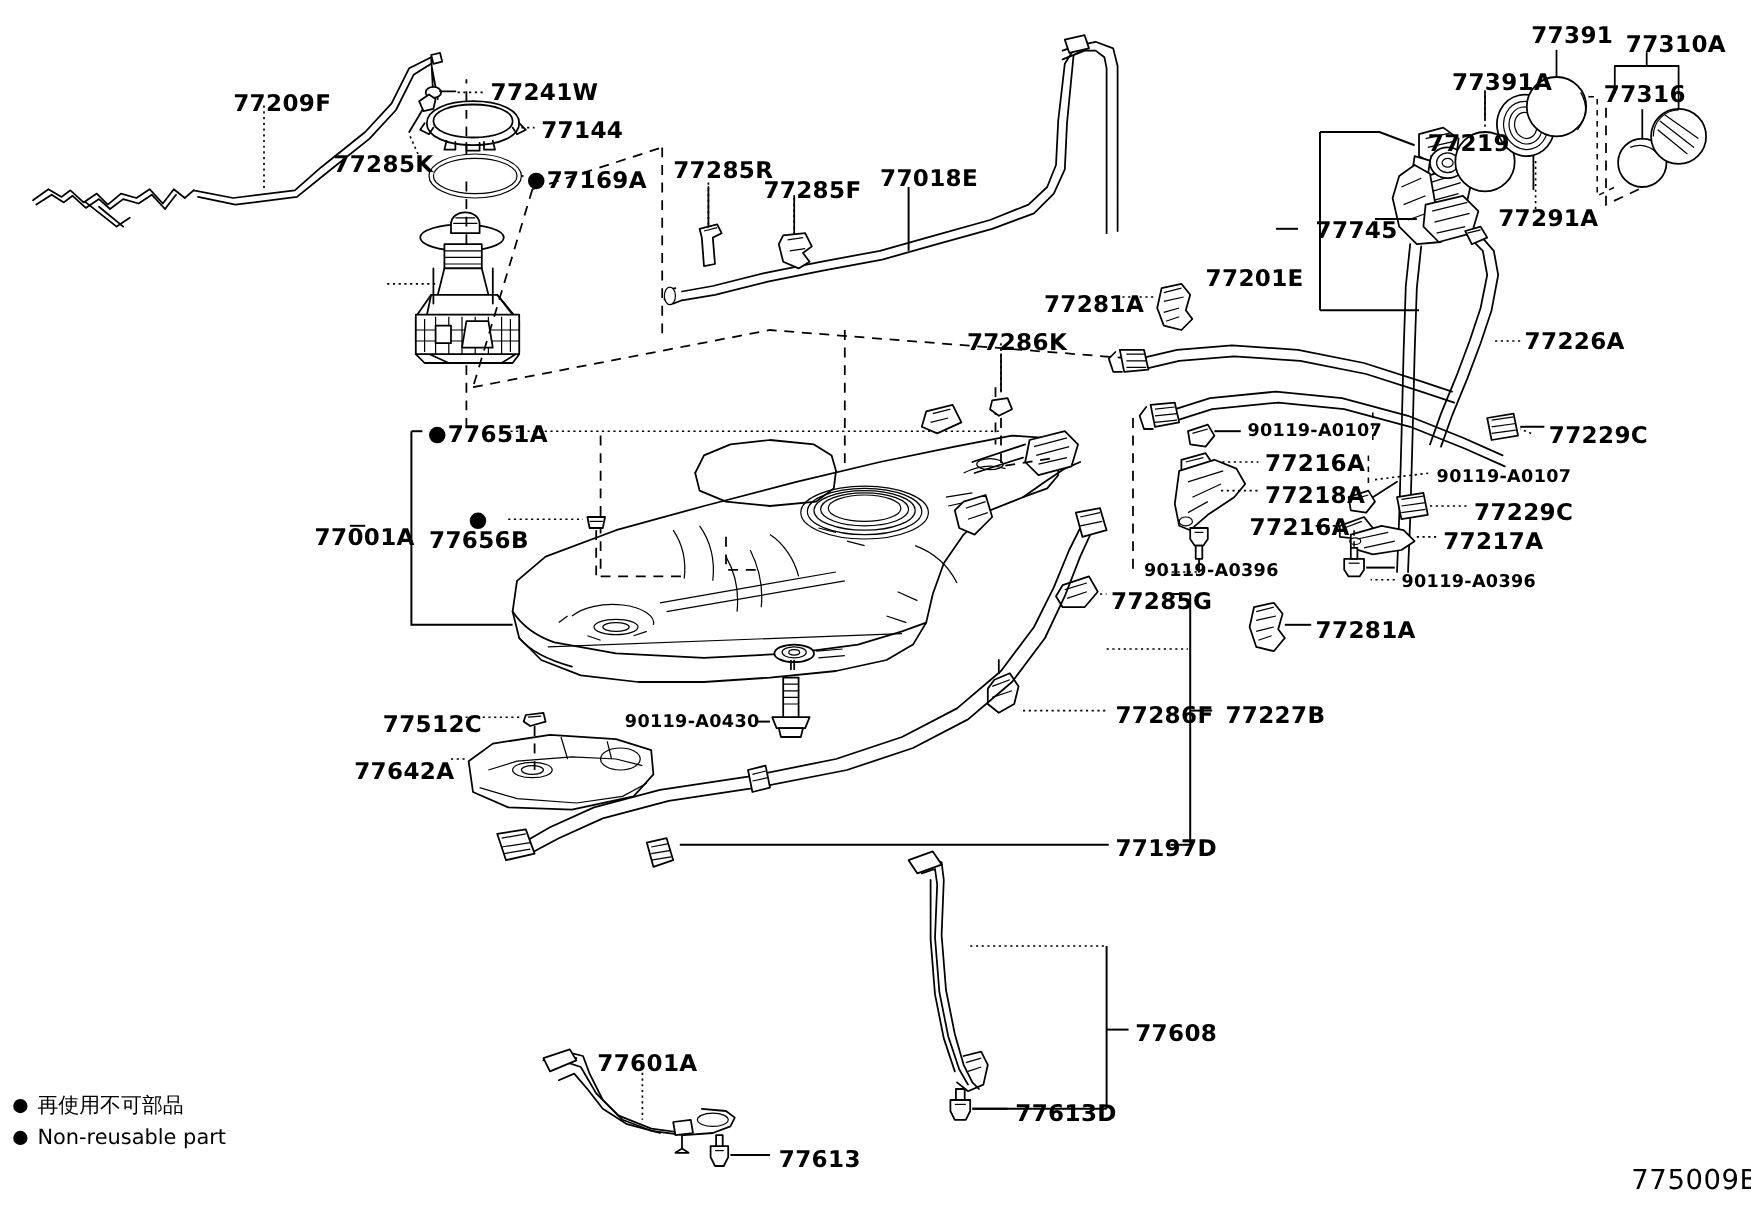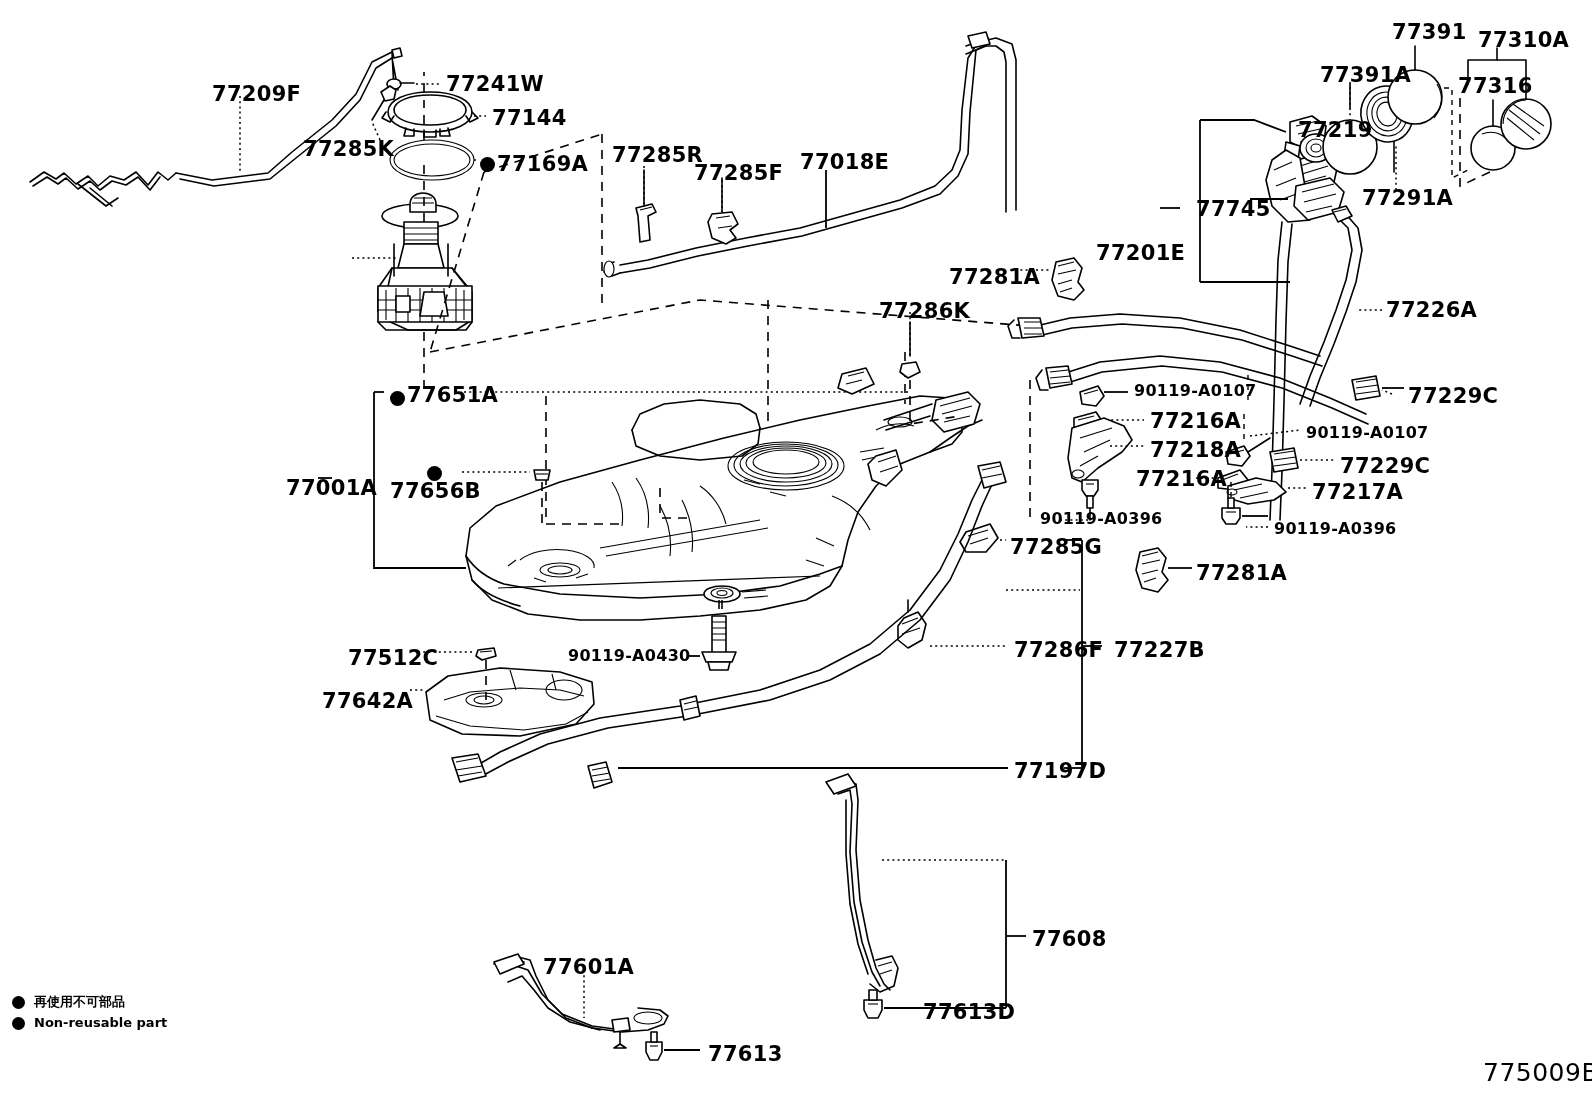--- a/index.html
+++ b/index.html
@@ -2,21 +2,21 @@
 <html><head>
 <meta charset="utf-8">
 <style>
   html,body{margin:0;padding:0;background:#fff;}
   body{width:1592px;height:1099px;font-family:"DejaVu Sans","Liberation Sans",sans-serif;color:#000;overflow:hidden;}
   #stage{position:relative;width:1592px;height:1099px;background:#fff;}
   #art{position:absolute;left:0;top:0;width:1592px;height:1099px;}
   .lbl{position:absolute;font-family:"DejaVu Sans","Liberation Sans",sans-serif;font-size:21px;font-weight:700;
        letter-spacing:0.3px;white-space:nowrap;line-height:1;color:#000;}
   .lbl.sm{font-size:16px;}
-  .legend{position:absolute;font-size:13px;font-weight:700;white-space:nowrap;line-height:1.25;}
+  .legend{position:absolute;font-size:19px;font-weight:400;white-space:nowrap;line-height:1.25;}
   .legend .row{display:flex;align-items:center;gap:9px;margin-bottom:5px;}
   .legend .dot{width:13px;height:13px;border-radius:50%;background:#000;display:inline-block;flex:0 0 auto;}
   .refer{position:absolute;font-size:20px;font-weight:400;line-height:1.45;white-space:pre;color:#000;
          font-family:"DejaVu Sans","Liberation Sans",sans-serif;letter-spacing:1px;}
   .dotlbl{display:inline-flex;align-items:center;}
   .bdot{width:15px;height:15px;border-radius:50%;background:#000;display:inline-block;margin-right:2px;}
   .corner{position:absolute;font-size:25px;font-weight:400;letter-spacing:.5px;}
 </style>
 </head>
 <body>
@@ -522,21 +522,21 @@
   <div class="lbl" style="left:1458px;top:76px;">77316</div>
   <div class="lbl" style="left:1270px;top:120px;margin-left:28px;">77219</div>
   <div class="lbl" style="left:1362px;top:188px;">77291A</div>
   <div class="lbl" style="left:1096px;top:199px;margin-top:44px;">77201E</div>
   <div class="lbl" style="left:1196px;top:199px;">77745</div>
   <div class="lbl" style="left:1386px;top:300px;">77226A</div>
 
   <div class="lbl" style="left:949px;top:267px;">77281A</div>
   <div class="lbl" style="left:879px;top:301px;">77286K</div>
 
-  <div class="lbl dotlbl" style="left:390px;top:385px;align-items:flex-end;">
+  <div class="lbl dotlbl" style="left:390px;top:385px;">
     <span class="bdot"></span>
     <span>77651A</span>
   </div>
 
   <div class="lbl sm" style="left:1134px;top:383px;">90119-A0107</div>
   <div class="lbl" style="left:1408px;top:386px;">77229C</div>
   <div class="lbl" style="left:1150px;top:411px;">77216A</div>
   <div class="lbl sm" style="left:1306px;top:425px;">90119-A0107</div>
   <div class="lbl" style="left:1150px;top:440px;">77218A</div>
   <div class="lbl" style="left:1340px;top:456px;">77229C</div>

